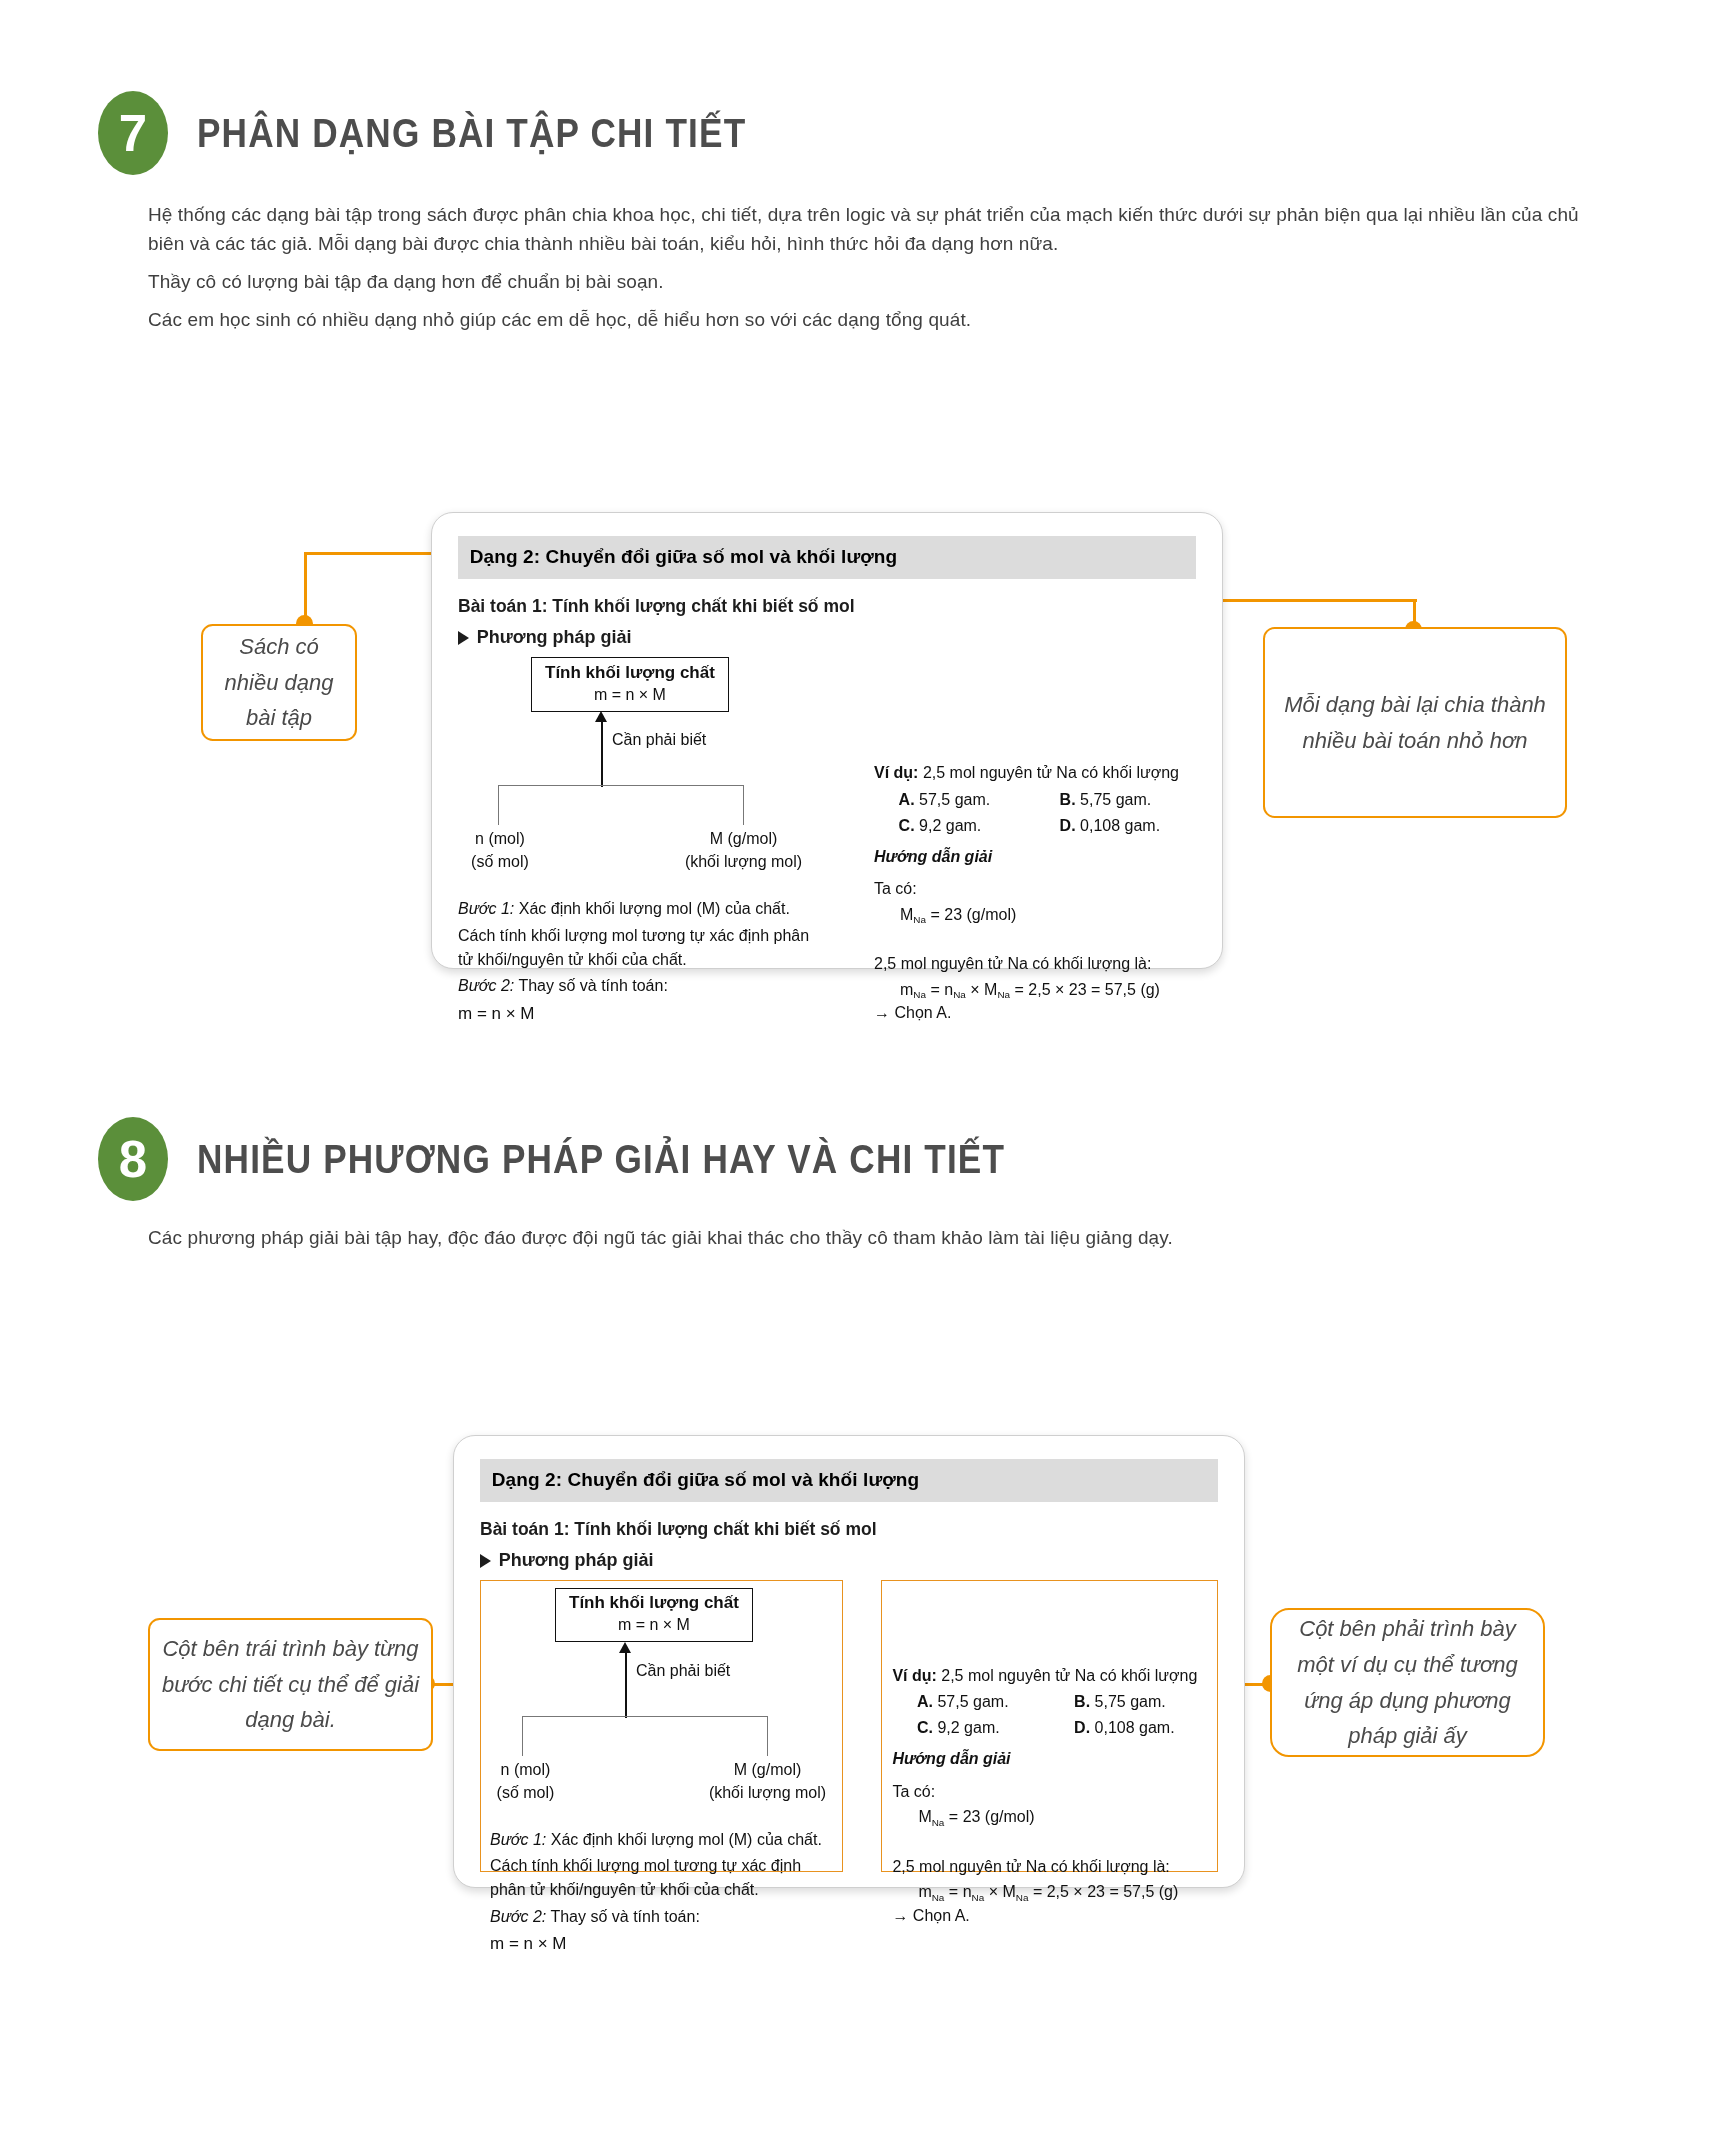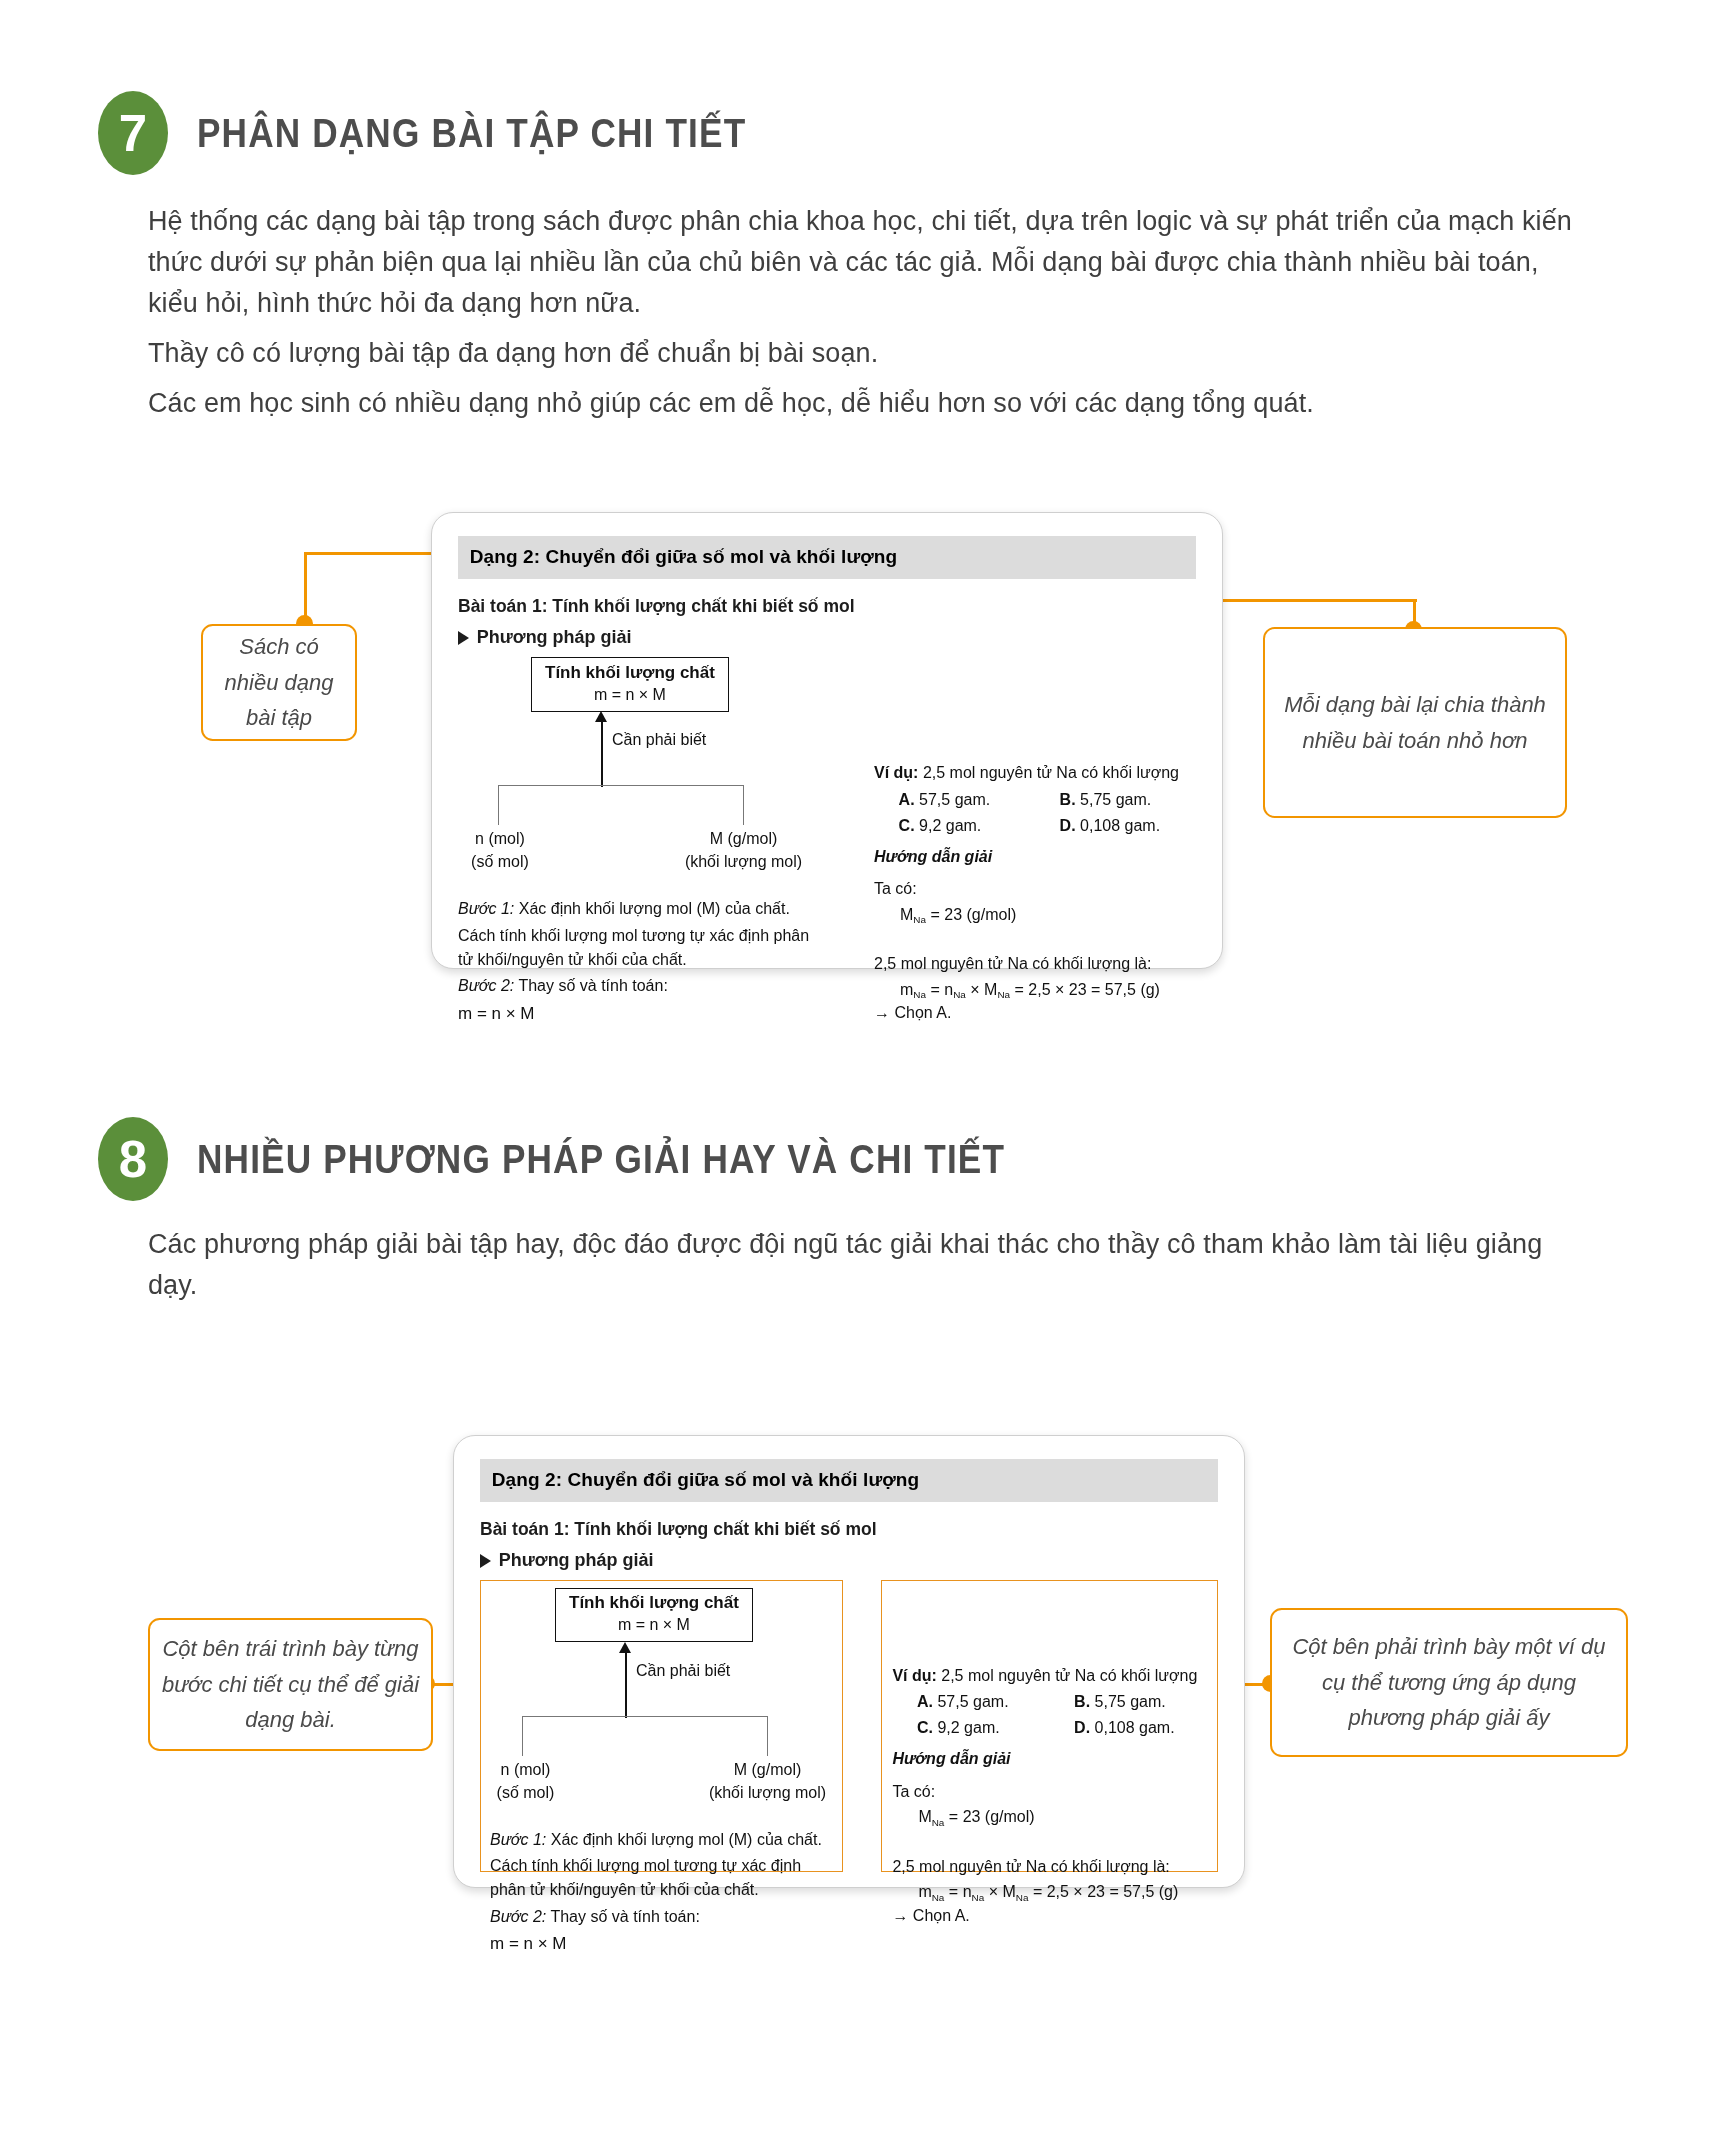--- a/index.html
+++ b/index.html
@@ -24,21 +24,21 @@
   .sec-title{
     margin-left:28.5px;font-size:40px;font-weight:bold;
     color:#4d4d4d;letter-spacing:1.3px;
     transform:scaleX(0.88);transform-origin:left center;
     white-space:nowrap;
   }
 
   
   .body-block{position:absolute;}
   .body-block p{
-    margin:0 0 9px 0;font-size:27px;line-height:1.52;
+    margin:0 0 9px 0;font-size:19px;line-height:1.52;
     color:#3f3f3f;font-weight:400;letter-spacing:0.1px;
   }
 
   
   .card{
     position:absolute;background:#fff;
     border:1.3px solid #cfcfcf;border-radius:22px;
     box-shadow:0 3.2px 8.4px rgba(0,0,0,.14);
     box-sizing:border-box;
   }
@@ -215,21 +215,21 @@
   <div class="conn conn-h" style="left:428px;top:1683px;width:52px;"></div>
   <div class="dot" style="left:418px;top:1675px;"></div>
 
   <div class="conn conn-h" style="left:1211px;top:1683px;width:58px;"></div>
   <div class="dot" style="left:1262px;top:1675px;"></div>
 
   <div class="callout" style="left:148px;top:1618px;width:285px;height:133px;">
     <span>Cột bên trái trình bày từng bước chi tiết cụ thể để giải dạng bài.</span>
   </div>
 
-  <div class="callout" style="left:1270px;top:1608px;width:358px;height:149px;">
+  <div class="callout" style="left:1270px;top:1608px;width:275px;height:149px;border-radius:19px;">
     <span>Cột bên phải trình bày một ví dụ cụ thể tương ứng áp dụng phương pháp giải ấy</span>
   </div>
 
   <div class="card" style="left:453px;top:1435px;width:792px;height:453px;">
     <div class="card-hdr">Dạng 2: Chuyển đổi giữa số mol và khối lượng</div>
     <div class="card-sub">Bài toán 1: Tính khối lượng chất khi biết số mol</div>
     <div class="card-method">
       <span class="tri"></span>
       <span>Phương pháp giải</span>
     </div>

